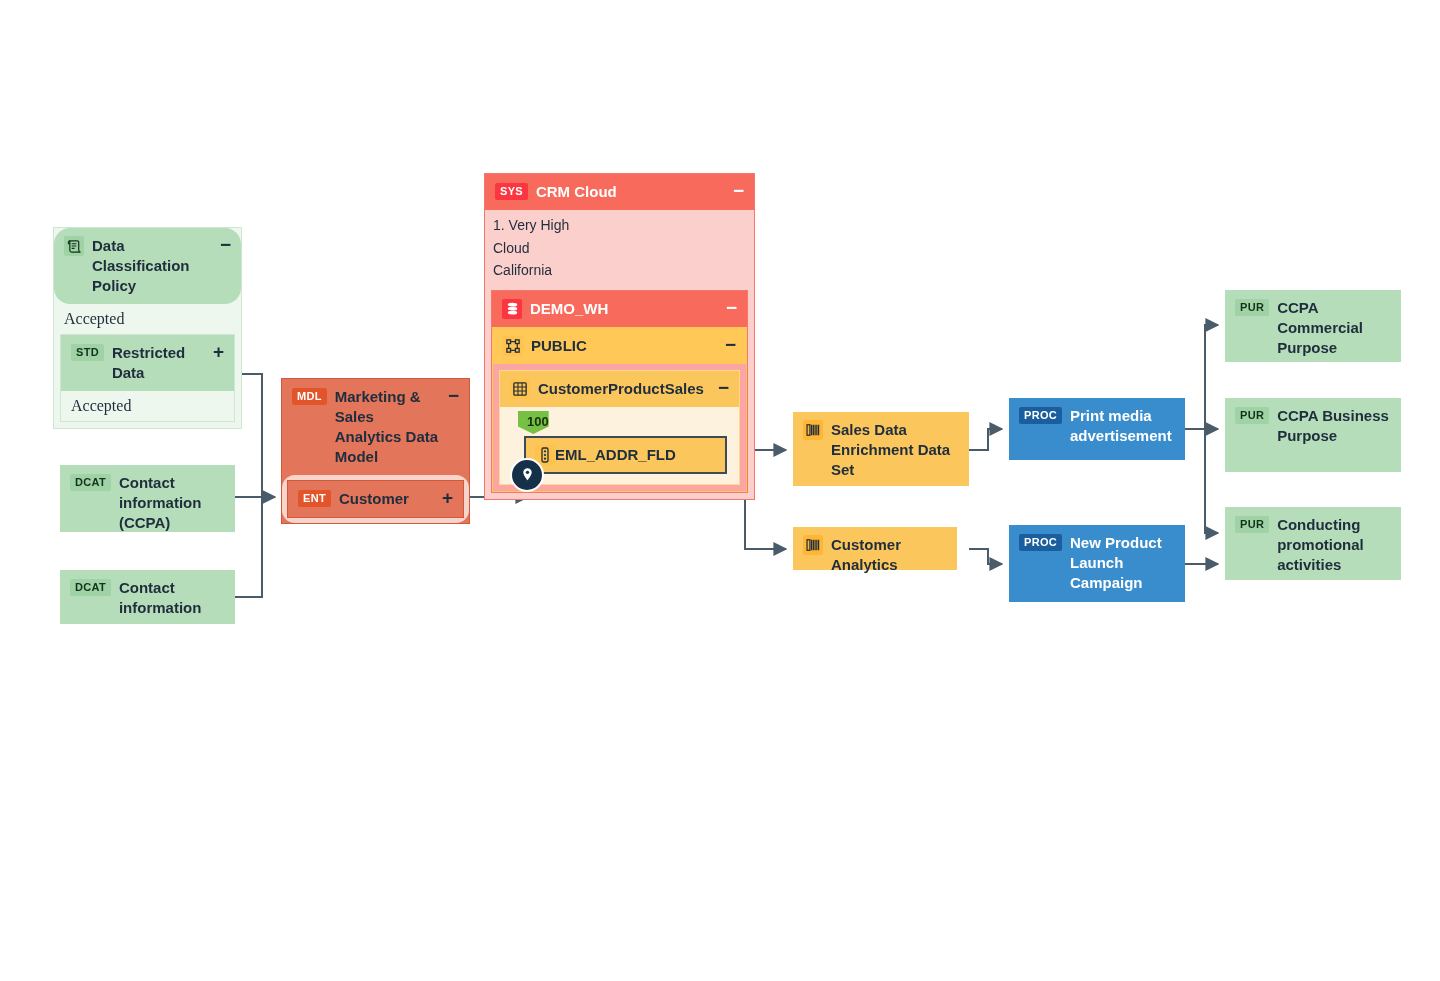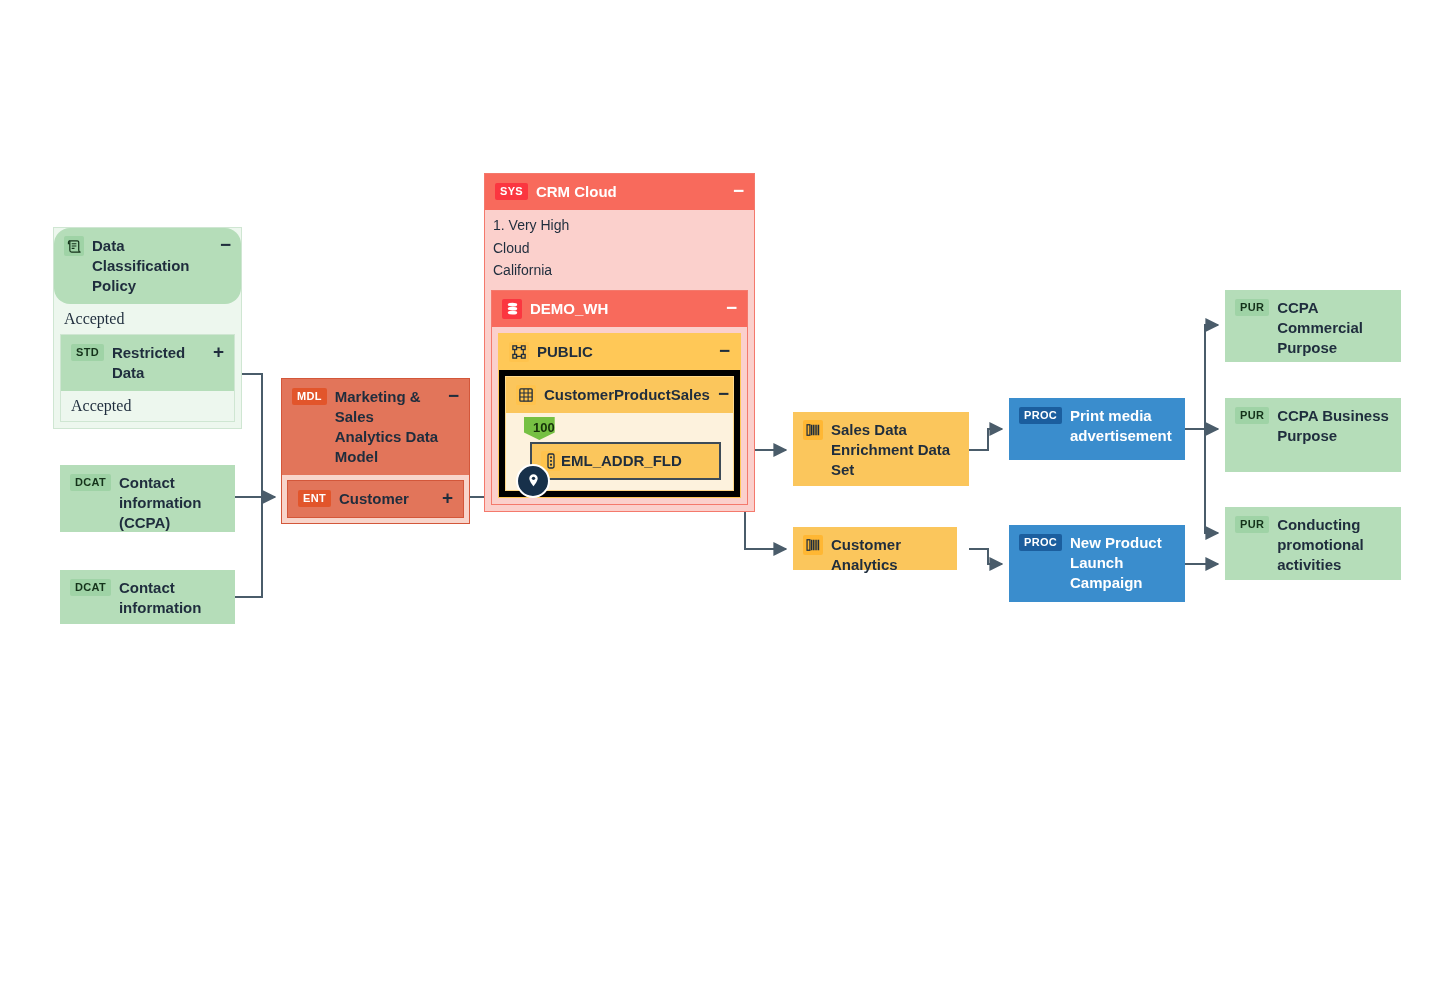--- a/index.html
+++ b/index.html
@@ -32,35 +32,35 @@
   #policy .p-head{background:#b5ddb9;border-radius:16px;}
   #policy .nested{margin:0 6px 6px 6px;border:1px solid #cfe6d2;background:#edf7ee;}
   #policy .nested .n-head{background:#b5ddb9;}
 
   #dcat1{left:60px;top:465px;width:175px;height:67px;background:#b5ddb9;}
   #dcat2{left:60px;top:570px;width:175px;height:54px;background:#b5ddb9;}
 
   
   #model{left:281px;top:378px;width:189px;background:#e2755a;border:1px solid #d3573a;}
   .tag-orange{background:#e2552b;color:#ffffff;}
-  #model .m-body{background:#f8d5cb;padding:5px;}
+  #model .m-body{background:#f8d5cb;padding:5px;border-radius:13px;}
   #model .ent{background:#e2755a;border:1px solid #d3573a;}
 
   
   #system{left:484px;top:173px;width:271px;background:#fbd0cc;border:1px solid #f4796c;}
   .tag-red{background:#fb3640;color:#ffffff;}
   .sys-head{background:#f86a5c;color:#ffffff;}
   .sys-head .ttl{color:#ffffff;}
   .sys-head .tog{color:#ffffff;}
   .sys-props{padding:4px 8px 8px 8px;font-size:14px;line-height:1.62;}
   .db-wrap{margin:0 6px 6px 6px;background:#fbd0cc;border:1px solid #f4796c;}
   .db-head{background:#f86a5c;}
   .db-head .ttl{color:#ffffff;}
   .db-head .tog{color:#ffffff;}
-  .schema-wrap{margin:6px;background:#000000;border:1px solid #ffc857;}
+  .schema-wrap{background:#fca5a5;border:1px solid #ffc857;}
   .schema-head{background:#ffc857;}
   .tag-yellowicon{background:#ffc34d;color:#1f2d3d;}
   .tbl-wrap{margin:6px;background:#fdf2dd;border:1px solid #ffd98a;}
   .tbl-head{background:#fbc65c;}
   .tbl-body{padding:4px 6px 8px 6px;position:relative;}
 
   .badge100{
     display:inline-block;background:#76c043;color:#16320a;font-weight:bold;font-size:13px;
     padding:3px 0 5px 9px;margin-left:12px;
     clip-path:polygon(0 0,100% 0,100% 68%,50% 100%,0 68%);

